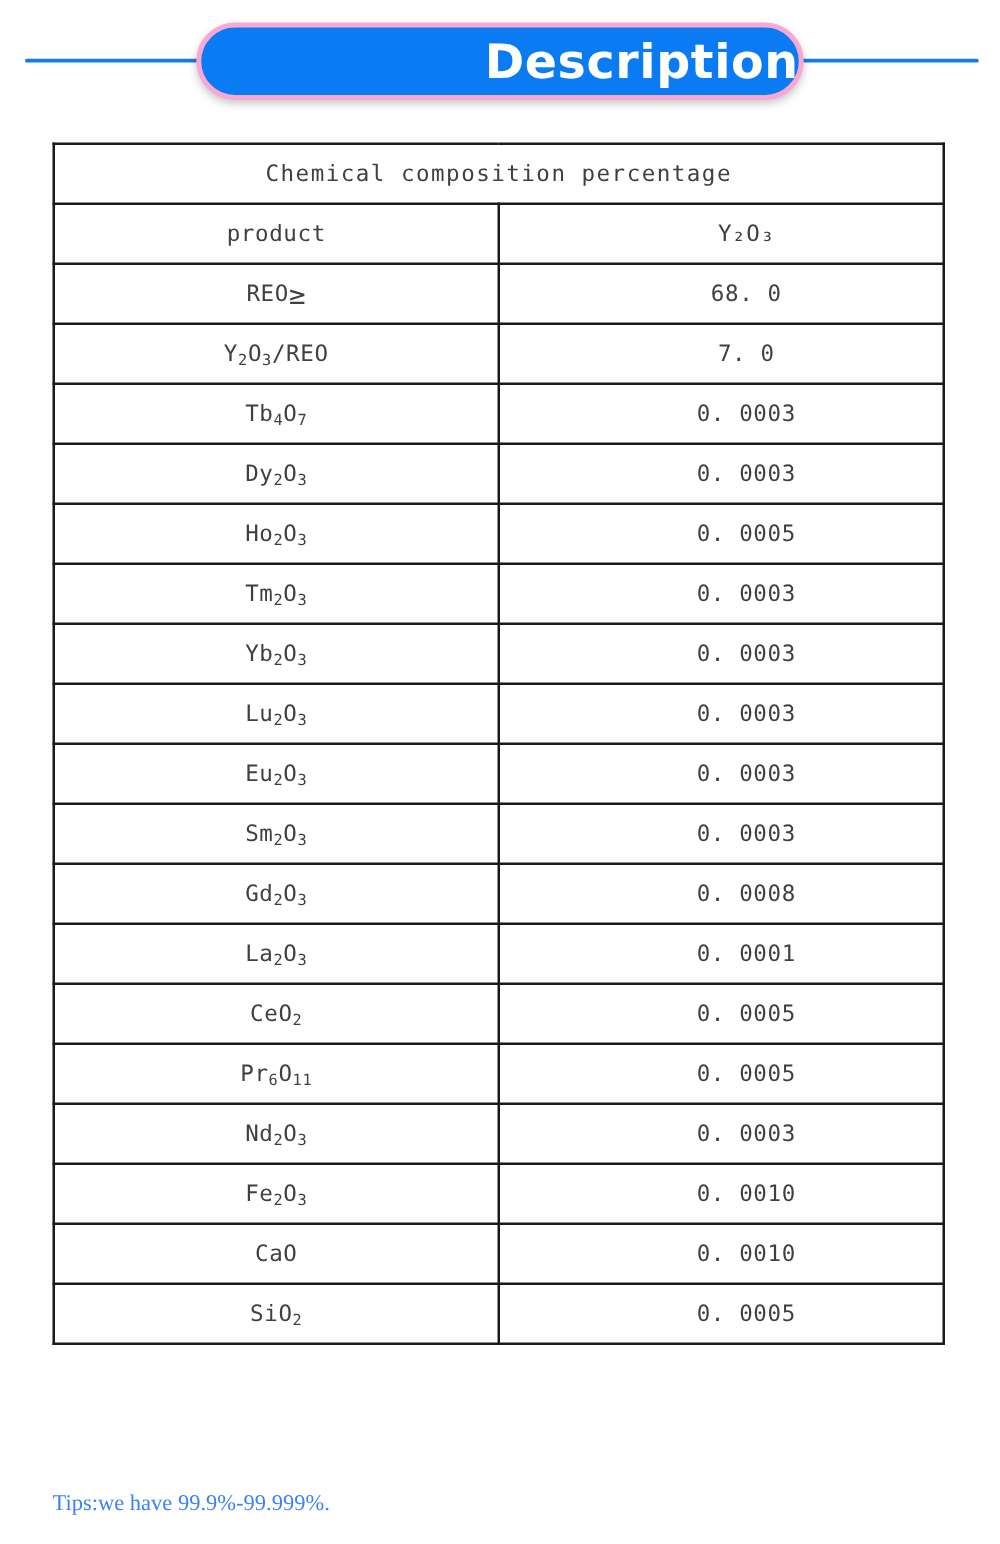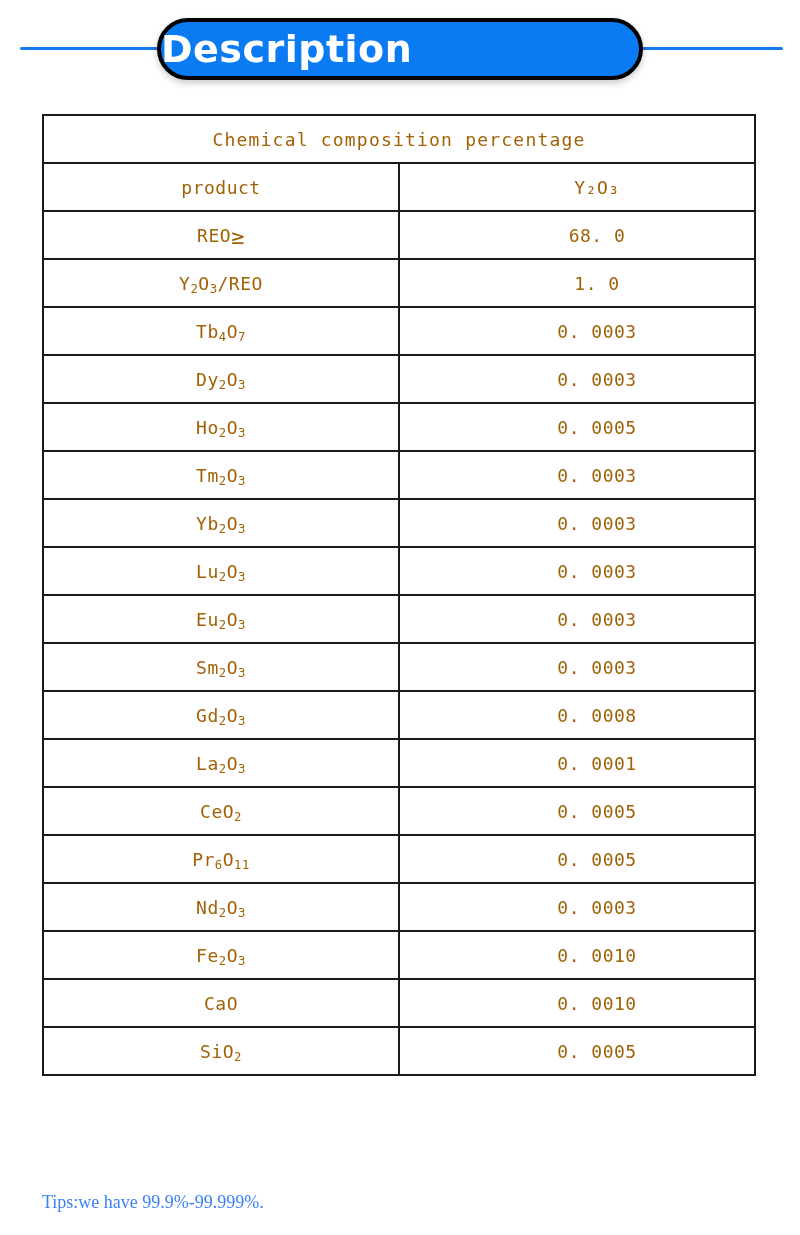--- a/index.html
+++ b/index.html
@@ -35,26 +35,26 @@
   .banner-rule.right { left: 620px; width: 163px; }
 
   .banner-pill {
     position: absolute;
     left: 157px;
     top: 18px;
     width: 486px;
     height: 62px;
     background: #0b7bf4;
     border-radius: 34px;
-    border: 4px solid #000000;
+    border: 4px solid #f9a8d4;
     box-sizing: border-box;
     box-shadow: 0 3px 7px rgba(0,0,0,0.22);
     display: flex;
     align-items: center;
-    justify-content: flex-start;
+    justify-content: flex-end;
     z-index: 2;
   }
   .banner-pill-text {
     color: #ffffff;
     font-family: "DejaVu Sans", sans-serif;
     font-size: 38px;
     font-weight: bold;
     letter-spacing: 0.5px;
     line-height: 1;
     white-space: nowrap;
@@ -70,21 +70,21 @@
     table-layout: fixed;
     background: #ffffff;
   }
   .spec-table td {
     border: 2px solid #1a1a1a;
     height: 46px;
     text-align: center;
     vertical-align: middle;
     font-family: "DejaVu Sans Mono", "Liberation Mono", monospace;
     font-size: 18px;
-    color: #a16207;
+    color: #404040;
     letter-spacing: 0.5px;
     padding: 0;
   }
   .spec-table td.title-cell {
     font-size: 18px;
     letter-spacing: 1.2px;
   }
   .spec-table td.col-name { width: 357px; }
   .spec-table td.col-val  { width: 357px; padding-left: 40px; }
 
@@ -131,21 +131,21 @@
   <tr>
         <td class="col-name formula">product</td>
         <td class="col-val">Y₂O₃</td>
       </tr>
       <tr>
         <td class="col-name formula">REO<span class="ge-sym">≥</span></td>
         <td class="col-val">68. 0</td>
       </tr>
       <tr>
         <td class="col-name formula">Y<sub>2</sub>O<sub>3</sub>/REO</td>
-        <td class="col-val">1. 0</td>
+        <td class="col-val">7. 0</td>
       </tr>
       <tr>
         <td class="col-name formula">Tb<sub>4</sub>O<sub>7</sub></td>
         <td class="col-val">0. 0003</td>
       </tr>
       <tr>
         <td class="col-name formula">Dy<sub>2</sub>O<sub>3</sub></td>
         <td class="col-val">0. 0003</td>
       </tr>
       <tr>

